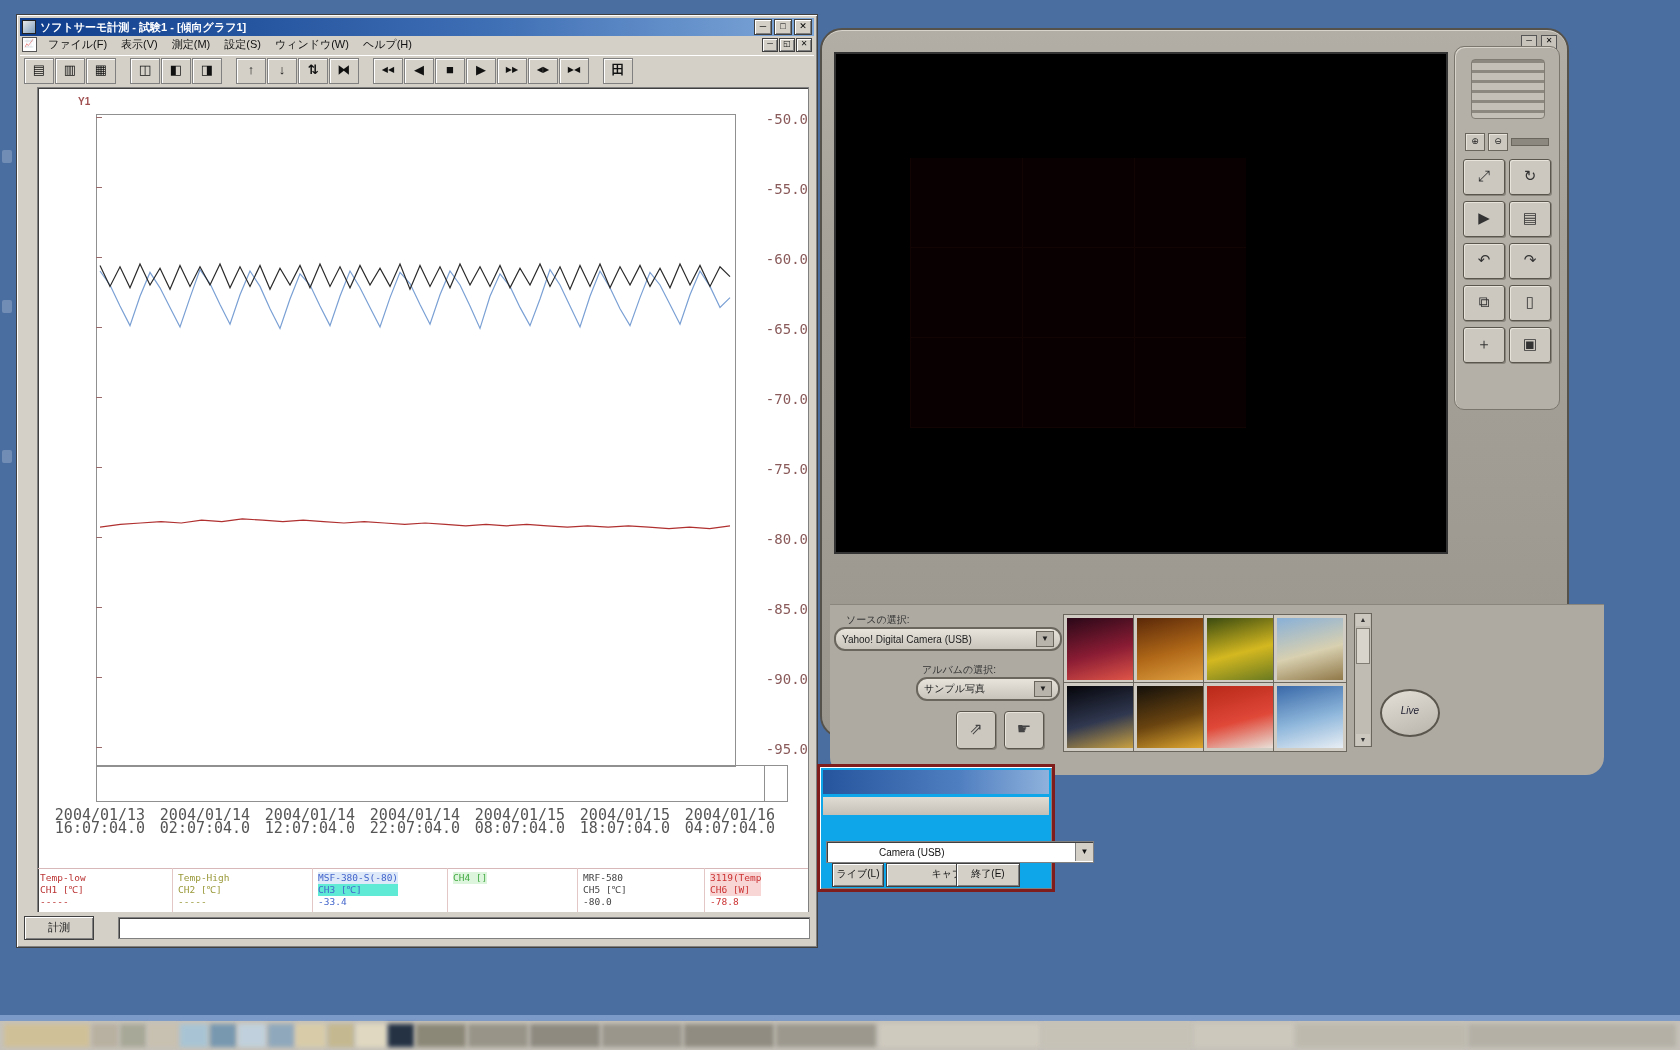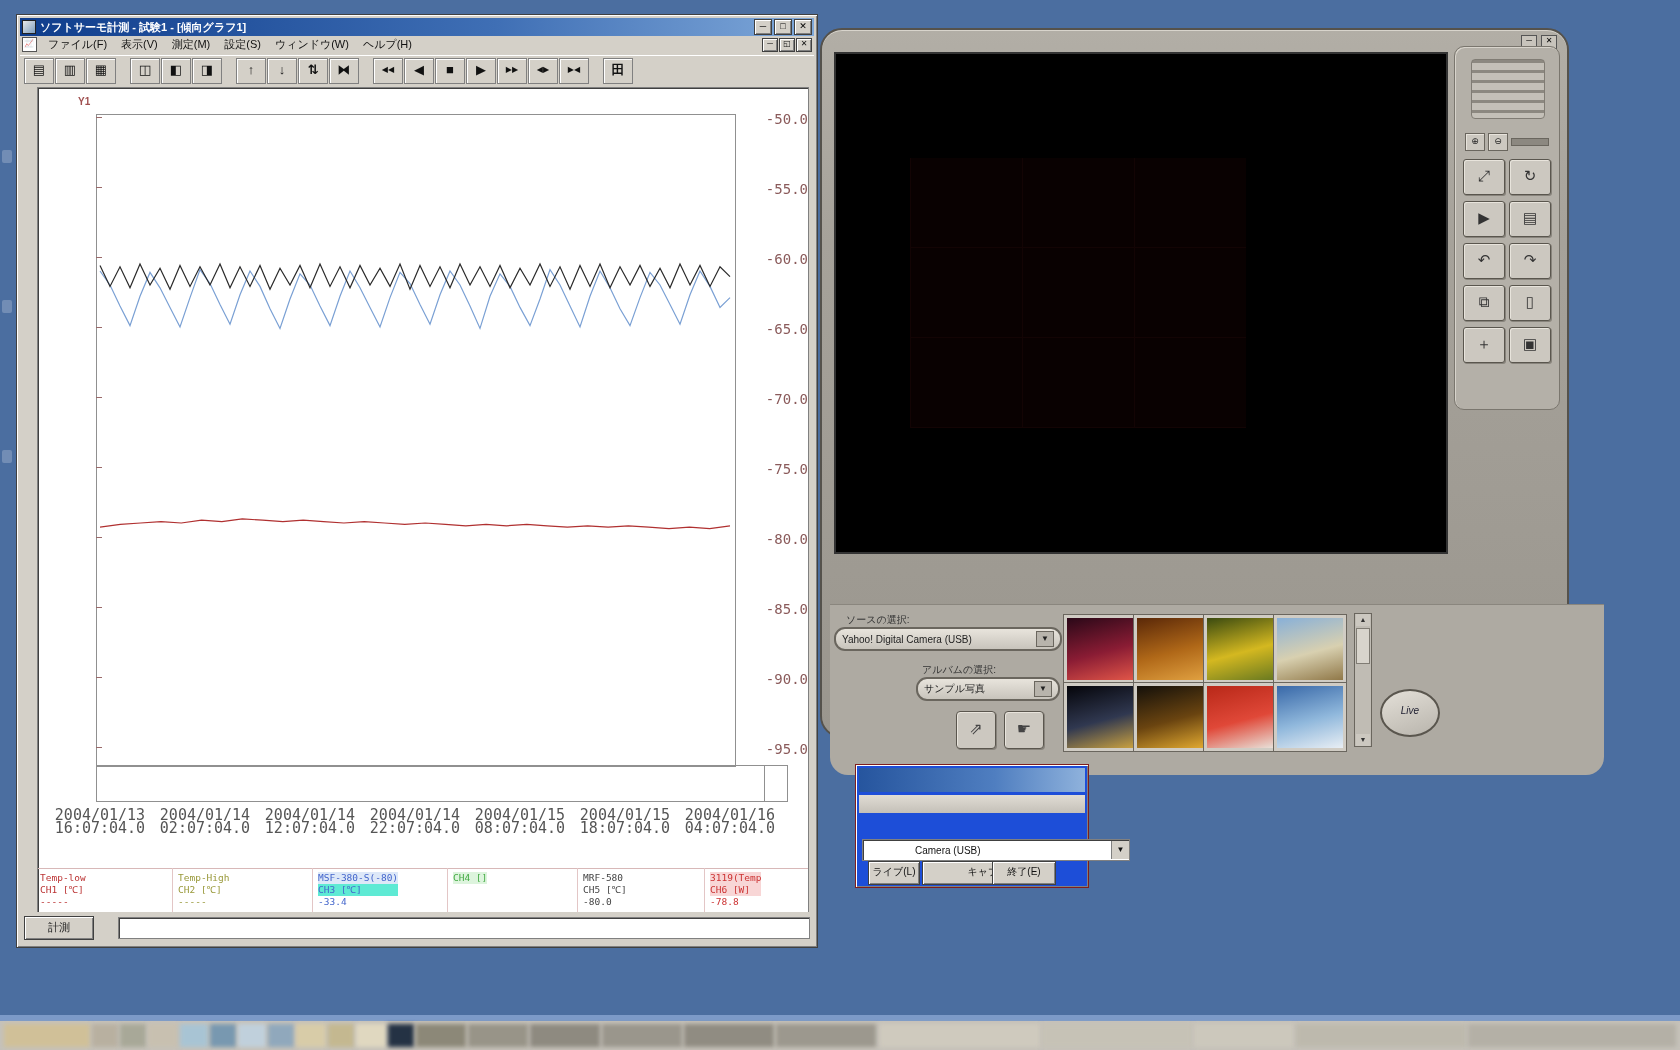--- a/index.html
+++ b/index.html
@@ -100,22 +100,22 @@
   .thumb{position:absolute;width:66px;height:62px;border:3px solid #d0ccc4;
     box-shadow:0 0 0 1px #6a665e;}
   .vscroll{position:absolute;width:16px;background:#c0bcb4;border:1px solid #6a665e;}
   .vthumb{position:absolute;left:1px;right:1px;top:14px;height:34px;background:#d8d4cc;border:1px solid #807c74;}
   .varrow{position:absolute;left:1px;right:1px;height:12px;background:#ccc8c0;
     font-size:7px;text-align:center;line-height:11px;color:#333;}
   .livebtn{position:absolute;width:56px;height:44px;background:linear-gradient(160deg,#e4e0d8,#b8b4ac);
     border:2px solid #5a564e;border-radius:50%;font-size:10px;color:#223;
     text-align:center;line-height:40px;font-style:italic;}
   
-  .dialog{position:absolute;left:855px;top:764px;width:232px;height:122px;background:#1d4ed8;
-    border:1px solid #7f1d1d;box-shadow:inset 1px 1px 0 #fff,inset -1px -1px 0 #808080;}
+  .dialog{position:absolute;left:817px;top:764px;width:232px;height:122px;background:#0ea5e9;
+    border:3px solid #7f1d1d;box-shadow:inset 1px 1px 0 #fff,inset -1px -1px 0 #808080;}
   .dlg-title{position:absolute;left:3px;right:3px;top:3px;height:24px;
     background:linear-gradient(90deg,#26559e,#4f7ec0 60%,#8fb2dc);}
   .dlg-band{position:absolute;left:3px;right:3px;top:30px;height:18px;
     background:linear-gradient(180deg,#e0dcd4,#c4c0b8);}
   .dlg-combo{position:absolute;left:6px;top:74px;width:214px;height:20px;background:#fff;
     border:1px solid #808080;box-shadow:inset 1px 1px 0 #404040;font-size:10px;
     display:flex;align-items:center;padding-left:52px;color:#111;}
   .dlg-combo .dd{margin-left:auto;width:17px;height:18px;background:#d4d0c8;
     border-left:1px solid #808080;font-size:8px;text-align:center;line-height:17px;}
   .dlg-btn{position:absolute;top:96px;height:22px;background:#d4d0c8;border:1px solid #404040;

